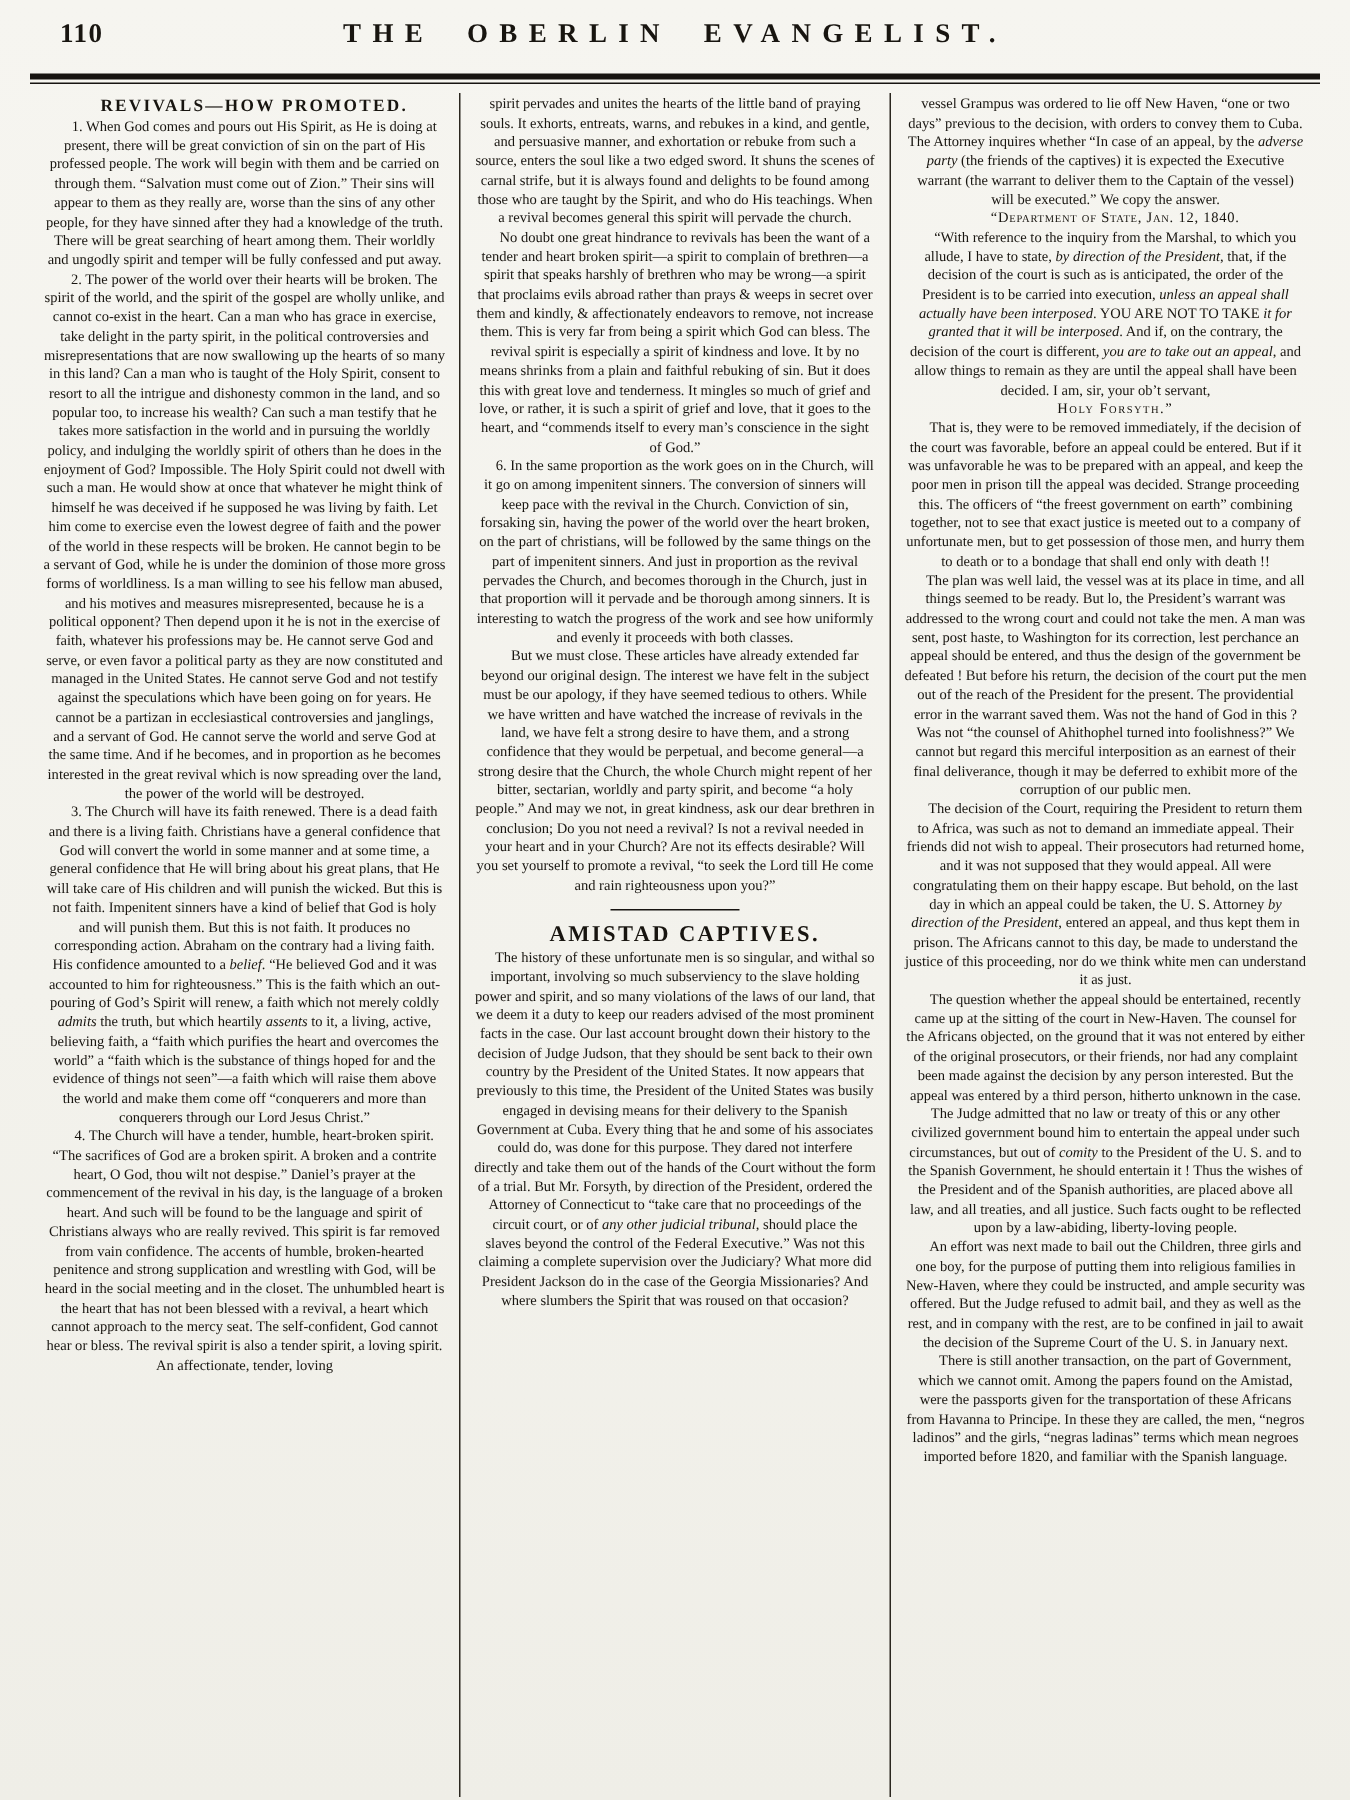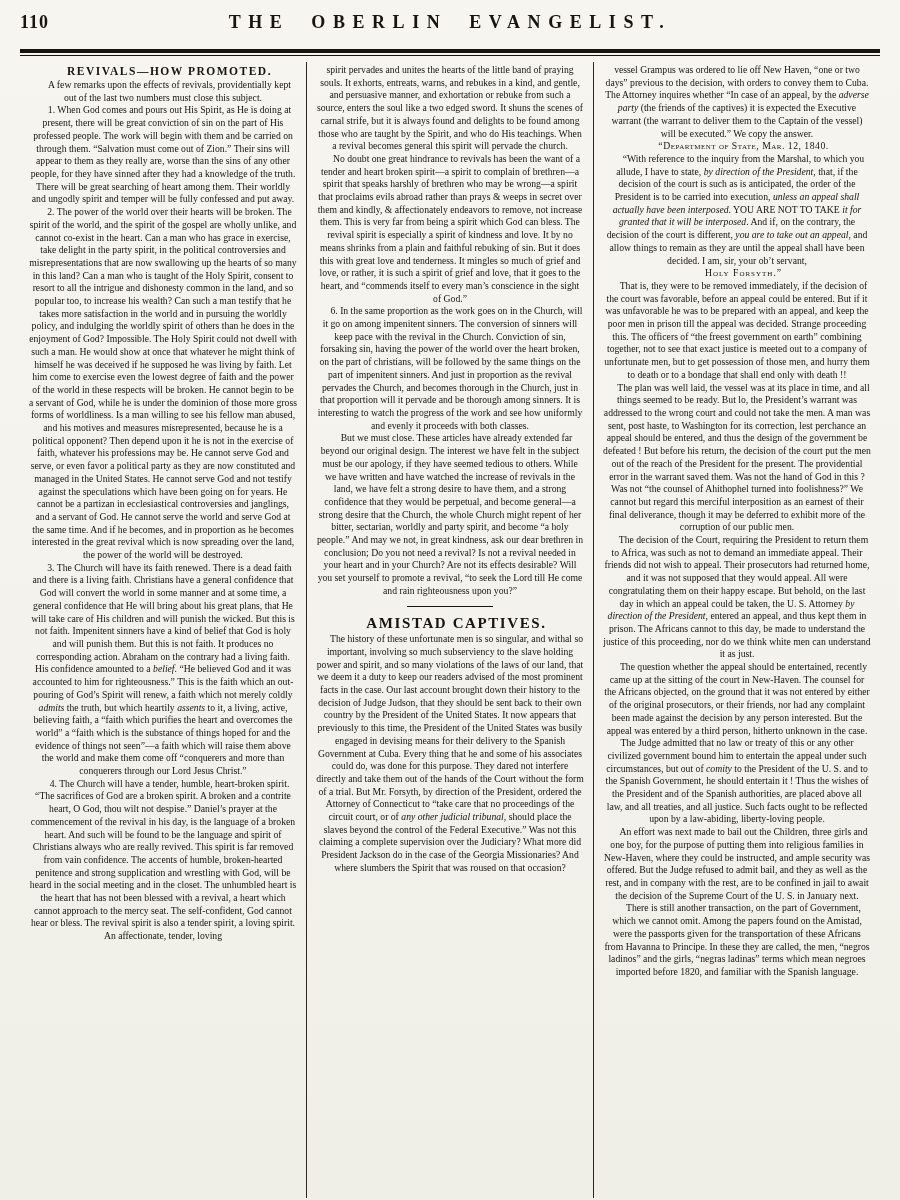--- a/index.html
+++ b/index.html
@@ -11,21 +11,21 @@
     overflow:hidden;
     position:relative;
   }
   .page{
     position:absolute;inset:0;
     background:linear-gradient(180deg,#f6f5f0 0%,#f3f2ec 55%,#efeee7 100%);
   }
   
   .hdr{position:relative;height:38px;padding-top:8px;}
   .pageno{
-    position:absolute;left:20px;top:12px;
+    position:absolute;left:40px;top:12px;
     font-size:18px;font-weight:bold;letter-spacing:1px;font-family:Liberation Serif, serif;
   }
   .masthead{
     text-align:center;
     font-size:18px;font-weight:bold;
     letter-spacing:0.42em;word-spacing:0.55em;
     margin-top:4px;
   }
   .rule-wrap{margin:3px 20px 0 20px;}
   .rule-thick{height:4px;background:#171411;}
@@ -93,40 +93,39 @@
 
   <div class="rule-wrap">
     <div class="rule-thick"></div>
     <div class="rule-thin"></div>
   </div>
 
   <div class="cols">
 
     <div class="col">
       <p class="art-head">REVIVALS—HOW PROMOTED.</p>
-      <p>A few remarks upon the effects of revivals, providentially kept out of the last two numbers must close this subject.</p>
       <p>1. When God comes and pours out His Spirit, as He is doing at present, there will be great conviction of sin on the part of His professed people. The work will begin with them and be carried on through them. “Salvation must come out of Zion.” Their sins will appear to them as they really are, worse than the sins of any other people, for they have sinned after they had a knowledge of the truth. There will be great searching of heart among them. Their worldly and ungodly spirit and temper will be fully confessed and put away.</p>
       <p>2. The power of the world over their hearts will be broken. The spirit of the world, and the spirit of the gospel are wholly unlike, and cannot co-exist in the heart. Can a man who has grace in exercise, take delight in the party spirit, in the political controversies and misrepresentations that are now swallowing up the hearts of so many in this land? Can a man who is taught of the Holy Spirit, consent to resort to all the intrigue and dishonesty common in the land, and so popular too, to increase his wealth? Can such a man testify that he takes more satisfaction in the world and in pursuing the worldly policy, and indulging the worldly spirit of others than he does in the enjoyment of God? Impossible. The Holy Spirit could not dwell with such a man. He would show at once that whatever he might think of himself he was deceived if he supposed he was living by faith. Let him come to exercise even the lowest degree of faith and the power of the world in these respects will be broken. He cannot begin to be a servant of God, while he is under the dominion of those more gross forms of worldliness. Is a man willing to see his fellow man abused, and his motives and measures misrepresented, because he is a political opponent? Then depend upon it he is not in the exercise of faith, whatever his professions may be. He cannot serve God and serve, or even favor a political party as they are now constituted and managed in the United States. He cannot serve God and not testify against the speculations which have been going on for years. He cannot be a partizan in ecclesiastical controversies and janglings, and a servant of God. He cannot serve the world and serve God at the same time. And if he becomes, and in proportion as he becomes interested in the great revival which is now spreading over the land, the power of the world will be destroyed.</p>
       <p>3. The Church will have its faith renewed. There is a dead faith and there is a living faith. Christians have a general confidence that God will convert the world in some manner and at some time, a general confidence that He will bring about his great plans, that He will take care of His children and will punish the wicked. But this is not faith. Impenitent sinners have a kind of belief that God is holy and will punish them. But this is not faith. It produces no corresponding action. Abraham on the contrary had a living faith. His confidence amounted to a <i>belief</i>. “He believed God and it was accounted to him for righteousness.” This is the faith which an out-pouring of God’s Spirit will renew, a faith which not merely coldly <i>admits</i> the truth, but which heartily <i>assents</i> to it, a living, active, believing faith, a “faith which purifies the heart and overcomes the world” a “faith which is the substance of things hoped for and the evidence of things not seen”—a faith which will raise them above the world and make them come off “conquerers and more than conquerers through our Lord Jesus Christ.”</p>
       <p>4. The Church will have a tender, humble, heart-broken spirit. “The sacrifices of God are a broken spirit. A broken and a contrite heart, O God, thou wilt not despise.” Daniel’s prayer at the commencement of the revival in his day, is the language of a broken heart. And such will be found to be the language and spirit of Christians always who are really revived. This spirit is far removed from vain confidence. The accents of humble, broken-hearted penitence and strong supplication and wrestling with God, will be heard in the social meeting and in the closet. The unhumbled heart is the heart that has not been blessed with a revival, a heart which cannot approach to the mercy seat. The self-confident, God cannot hear or bless. The revival spirit is also a tender spirit, a loving spirit. An affectionate, tender, loving</p>
     </div>
 
     <div class="col col-mid">
       <p class="noindent">spirit pervades and unites the hearts of the little band of praying souls. It exhorts, entreats, warns, and rebukes in a kind, and gentle, and persuasive manner, and exhortation or rebuke from such a source, enters the soul like a two edged sword. It shuns the scenes of carnal strife, but it is always found and delights to be found among those who are taught by the Spirit, and who do His teachings. When a revival becomes general this spirit will pervade the church.</p>
       <p>No doubt one great hindrance to revivals has been the want of a tender and heart broken spirit—a spirit to complain of brethren—a spirit that speaks harshly of brethren who may be wrong—a spirit that proclaims evils abroad rather than prays &amp; weeps in secret over them and kindly, &amp; affectionately endeavors to remove, not increase them. This is very far from being a spirit which God can bless. The revival spirit is especially a spirit of kindness and love. It by no means shrinks from a plain and faithful rebuking of sin. But it does this with great love and tenderness. It mingles so much of grief and love, or rather, it is such a spirit of grief and love, that it goes to the heart, and “commends itself to every man’s conscience in the sight of God.”</p>
       <p>6. In the same proportion as the work goes on in the Church, will it go on among impenitent sinners. The conversion of sinners will keep pace with the revival in the Church. Conviction of sin, forsaking sin, having the power of the world over the heart broken, on the part of christians, will be followed by the same things on the part of impenitent sinners. And just in proportion as the revival pervades the Church, and becomes thorough in the Church, just in that proportion will it pervade and be thorough among sinners. It is interesting to watch the progress of the work and see how uniformly and evenly it proceeds with both classes.</p>
       <p>But we must close. These articles have already extended far beyond our original design. The interest we have felt in the subject must be our apology, if they have seemed tedious to others. While we have written and have watched the increase of revivals in the land, we have felt a strong desire to have them, and a strong confidence that they would be perpetual, and become general—a strong desire that the Church, the whole Church might repent of her bitter, sectarian, worldly and party spirit, and become “a holy people.” And may we not, in great kindness, ask our dear brethren in conclusion; Do you not need a revival? Is not a revival needed in your heart and in your Church? Are not its effects desirable? Will you set yourself to promote a revival, “to seek the Lord till He come and rain righteousness upon you?”</p>
       <div class="sect-rule"></div>
       <p class="art-head2">AMISTAD CAPTIVES.</p>
       <p>The history of these unfortunate men is so singular, and withal so important, involving so much subserviency to the slave holding power and spirit, and so many violations of the laws of our land, that we deem it a duty to keep our readers advised of the most prominent facts in the case. Our last account brought down their history to the decision of Judge Judson, that they should be sent back to their own country by the President of the United States. It now appears that previously to this time, the President of the United States was busily engaged in devising means for their delivery to the Spanish Government at Cuba. Every thing that he and some of his associates could do, was done for this purpose. They dared not interfere directly and take them out of the hands of the Court without the form of a trial. But Mr. Forsyth, by direction of the President, ordered the Attorney of Connecticut to “take care that no proceedings of the circuit court, or of <i>any other judicial tribunal</i>, should place the slaves beyond the control of the Federal Executive.” Was not this claiming a complete supervision over the Judiciary? What more did President Jackson do in the case of the Georgia Missionaries? And where slumbers the Spirit that was roused on that occasion?</p>
     </div>
 
     <div class="col">
       <p class="noindent">vessel Grampus was ordered to lie off New Haven, “one or two days” previous to the decision, with orders to convey them to Cuba. The Attorney inquires whether “In case of an appeal, by the <i>adverse party</i> (the friends of the captives) it is expected the Executive warrant (the warrant to deliver them to the Captain of the vessel) will be executed.” We copy the answer.</p>
-      <p class="dateline">“Department of State, Mar. 12, 1840.</p>
+      <p class="dateline">“Department of State, Jan. 12, 1840.</p>
       <p>“With reference to the inquiry from the Marshal, to which you allude, I have to state, <i>by direction of the President</i>, that, if the decision of the court is such as is anticipated, the order of the President is to be carried into execution, <i>unless an appeal shall actually have been interposed</i>. YOU ARE NOT TO TAKE <i>it for granted that it will be interposed</i>. And if, on the contrary, the decision of the court is different, <i>you are to take out an appeal</i>, and allow things to remain as they are until the appeal shall have been decided. I am, sir, your ob’t servant,</p>
       <p class="signature">Holy Forsyth.”</p>
       <p>That is, they were to be removed immediately, if the decision of the court was favorable, before an appeal could be entered. But if it was unfavorable he was to be prepared with an appeal, and keep the poor men in prison till the appeal was decided. Strange proceeding this. The officers of “the freest government on earth” combining together, not to see that exact justice is meeted out to a company of unfortunate men, but to get possession of those men, and hurry them to death or to a bondage that shall end only with death !!</p>
       <p>The plan was well laid, the vessel was at its place in time, and all things seemed to be ready. But lo, the President’s warrant was addressed to the wrong court and could not take the men. A man was sent, post haste, to Washington for its correction, lest perchance an appeal should be entered, and thus the design of the government be defeated ! But before his return, the decision of the court put the men out of the reach of the President for the present. The providential error in the warrant saved them. Was not the hand of God in this ? Was not “the counsel of Ahithophel turned into foolishness?” We cannot but regard this merciful interposition as an earnest of their final deliverance, though it may be deferred to exhibit more of the corruption of our public men.</p>
       <p>The decision of the Court, requiring the President to return them to Africa, was such as not to demand an immediate appeal. Their friends did not wish to appeal. Their prosecutors had returned home, and it was not supposed that they would appeal. All were congratulating them on their happy escape. But behold, on the last day in which an appeal could be taken, the U. S. Attorney <i>by direction of the President</i>, entered an appeal, and thus kept them in prison. The Africans cannot to this day, be made to understand the justice of this proceeding, nor do we think white men can understand it as just.</p>
       <p>The question whether the appeal should be entertained, recently came up at the sitting of the court in New-Haven. The counsel for the Africans objected, on the ground that it was not entered by either of the original prosecutors, or their friends, nor had any complaint been made against the decision by any person interested. But the appeal was entered by a third person, hitherto unknown in the case. The Judge admitted that no law or treaty of this or any other civilized government bound him to entertain the appeal under such circumstances, but out of <i>comity</i> to the President of the U. S. and to the Spanish Government, he should entertain it ! Thus the wishes of the President and of the Spanish authorities, are placed above all law, and all treaties, and all justice. Such facts ought to be reflected upon by a law-abiding, liberty-loving people.</p>
       <p>An effort was next made to bail out the Children, three girls and one boy, for the purpose of putting them into religious families in New-Haven, where they could be instructed, and ample security was offered. But the Judge refused to admit bail, and they as well as the rest, and in company with the rest, are to be confined in jail to await the decision of the Supreme Court of the U. S. in January next.</p>
       <p>There is still another transaction, on the part of Government, which we cannot omit. Among the papers found on the Amistad, were the passports given for the transportation of these Africans from Havanna to Principe. In these they are called, the men, “negros ladinos” and the girls, “negras ladinas” terms which mean negroes imported before 1820, and familiar with the Spanish language.</p>
     </div>
 

